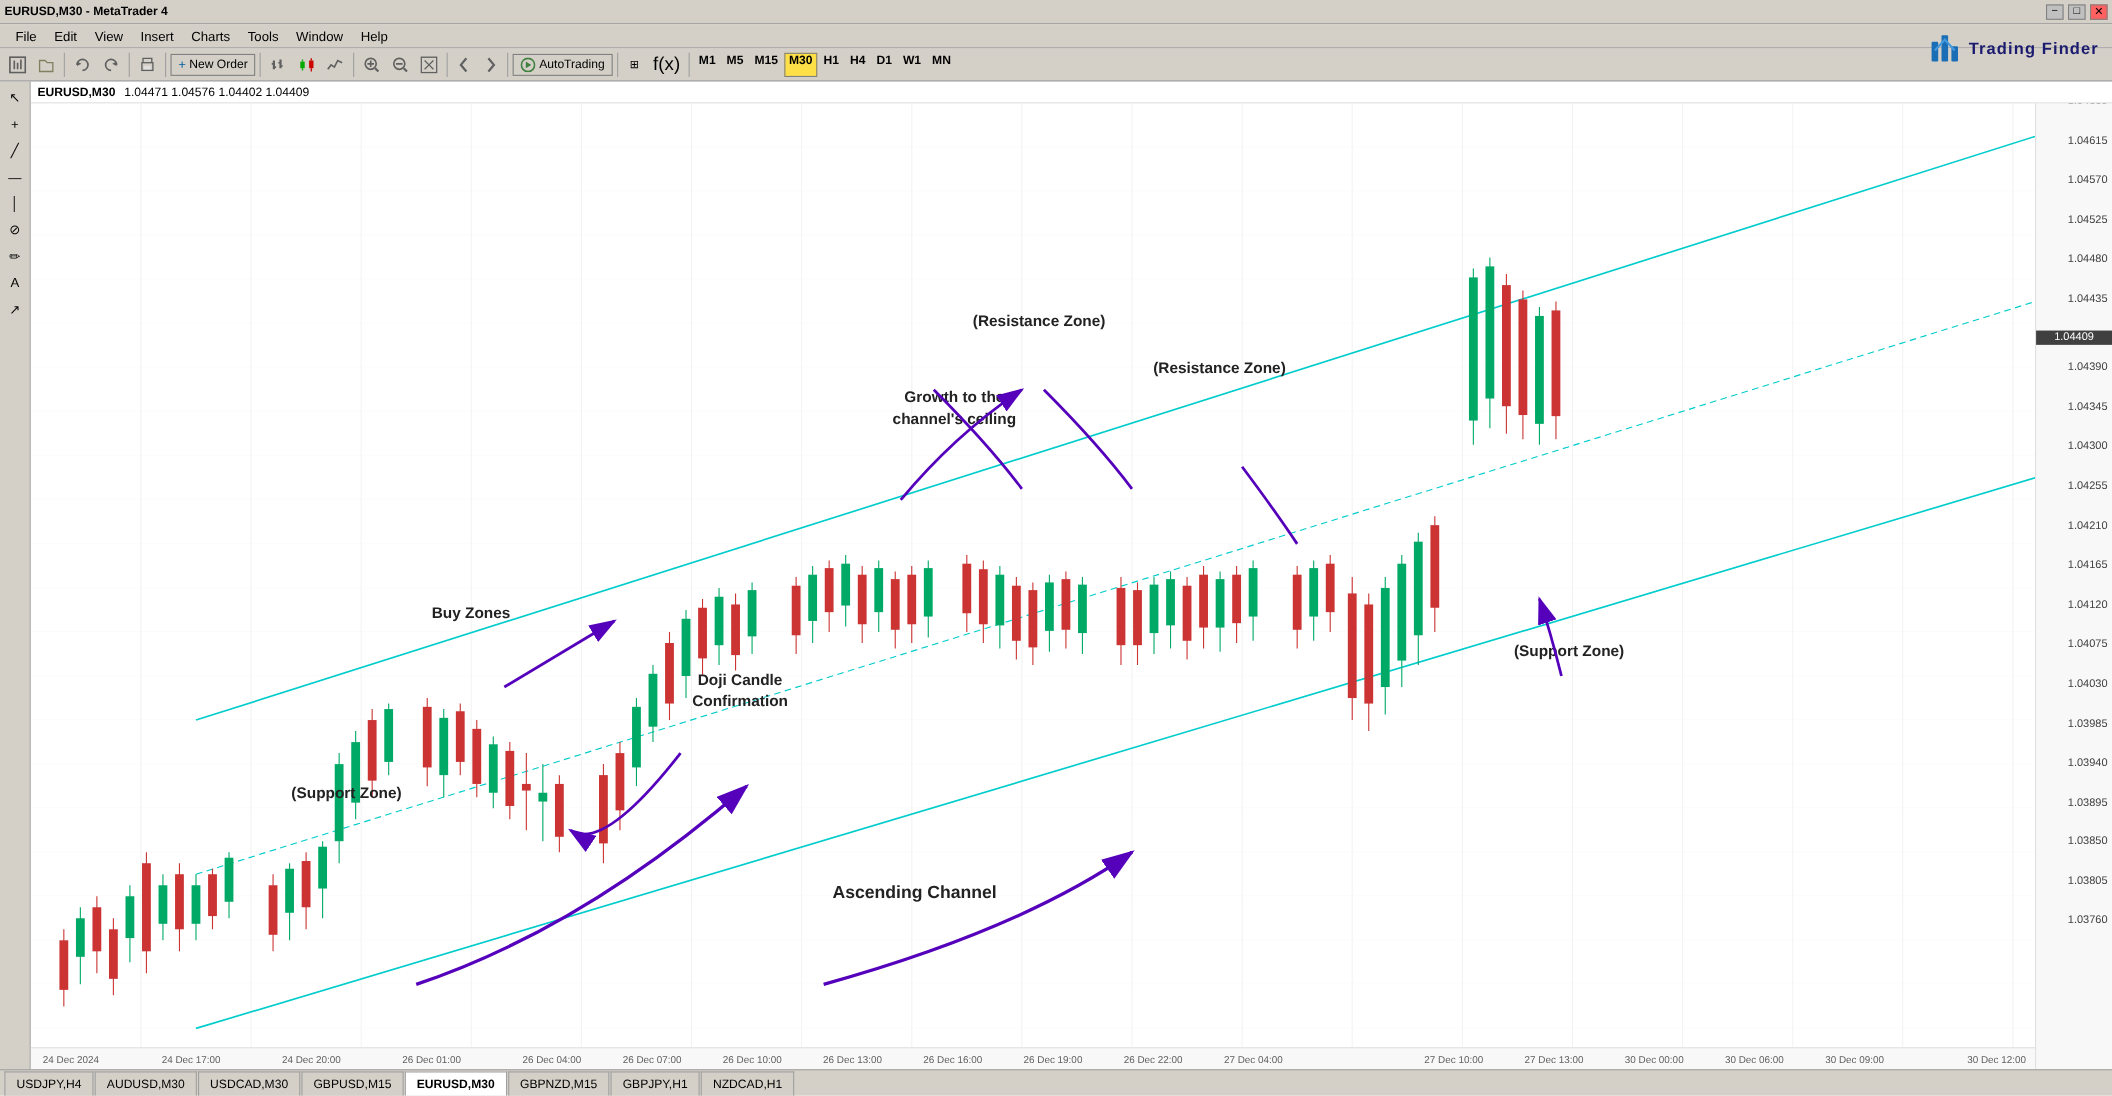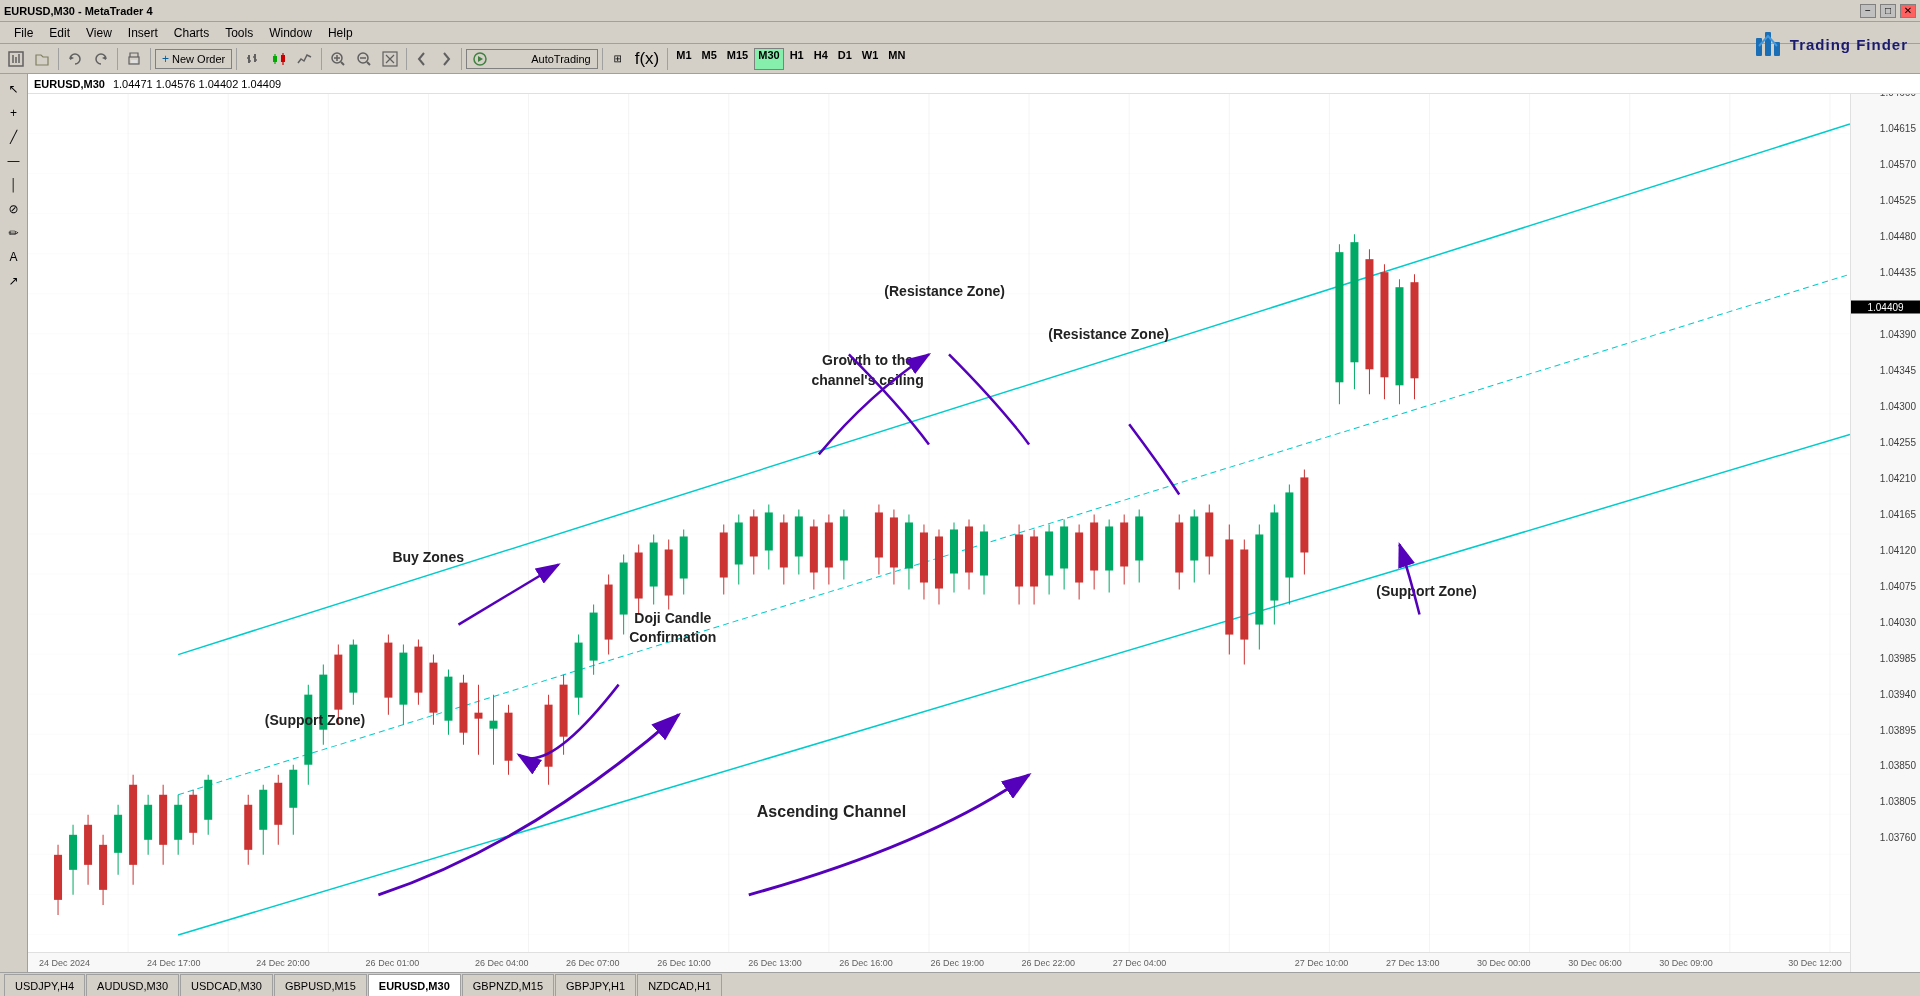--- a/index.html
+++ b/index.html
@@ -70,21 +70,21 @@
     .timeframe-btn {
       height: 22px;
       min-width: 20px;
       background: #d4d0c8;
       border: 1px solid transparent;
       cursor: pointer;
       font-size: 11px;
       padding: 0 3px;
       font-weight: bold;
     }
-    .timeframe-btn.active { background: #86efac; border-color: #808080; }
+    .timeframe-btn.active { background: #fde047; border-color: #808080; }
 
     
     #drawing-toolbar {
       width: 28px;
       background: #d4d0c8;
       border-right: 1px solid #a0a0a0;
       display: flex;
       flex-direction: column;
       align-items: center;
       padding: 4px 2px;
@@ -143,21 +143,21 @@
       z-index: 5;
     }
     .price-label {
       position: absolute;
       right: 4px;
       font-size: 10px;
       color: #404040;
       transform: translateY(-50%);
     }
     .price-label.current {
-      background: #000000;
+      background: #404040;
       color: #fff;
       padding: 1px 3px;
       right: 0;
       width: 100%;
       text-align: center;
     }
 
     
     #time-axis {
       position: absolute;
@@ -372,21 +372,21 @@
         <polyline points="4,2 9,8 4,14" fill="none" stroke="#606060" stroke-width="2"></polyline>
       </svg>
   </div>
   <div class="tb-separator"></div>
 
   <div class="tb-autotrading">
     <svg width="14" height="14" viewBox="0 0 14 14">
         <circle cx="7" cy="7" r="6" fill="none" stroke="#408040" stroke-width="1.5"></circle>
         <polygon points="5,4 5,10 10,7" fill="#408040"></polygon>
       </svg>
-    <span style="font-size:11px;margin-left:41px;">AutoTrading</span>
+    <span style="font-size:11px;">AutoTrading</span>
   </div>
   <div class="tb-separator"></div>
 
   <div class="tb-btn" style="font-size:10px;">⊞</div>
   <div class="tb-btn" style="font-size:17px;">f(x)</div>
   <div class="tb-separator"></div>
 
   <div class="timeframe-btn">M1</div>
   <div class="timeframe-btn">M5</div>
   <div class="timeframe-btn">M15</div>

